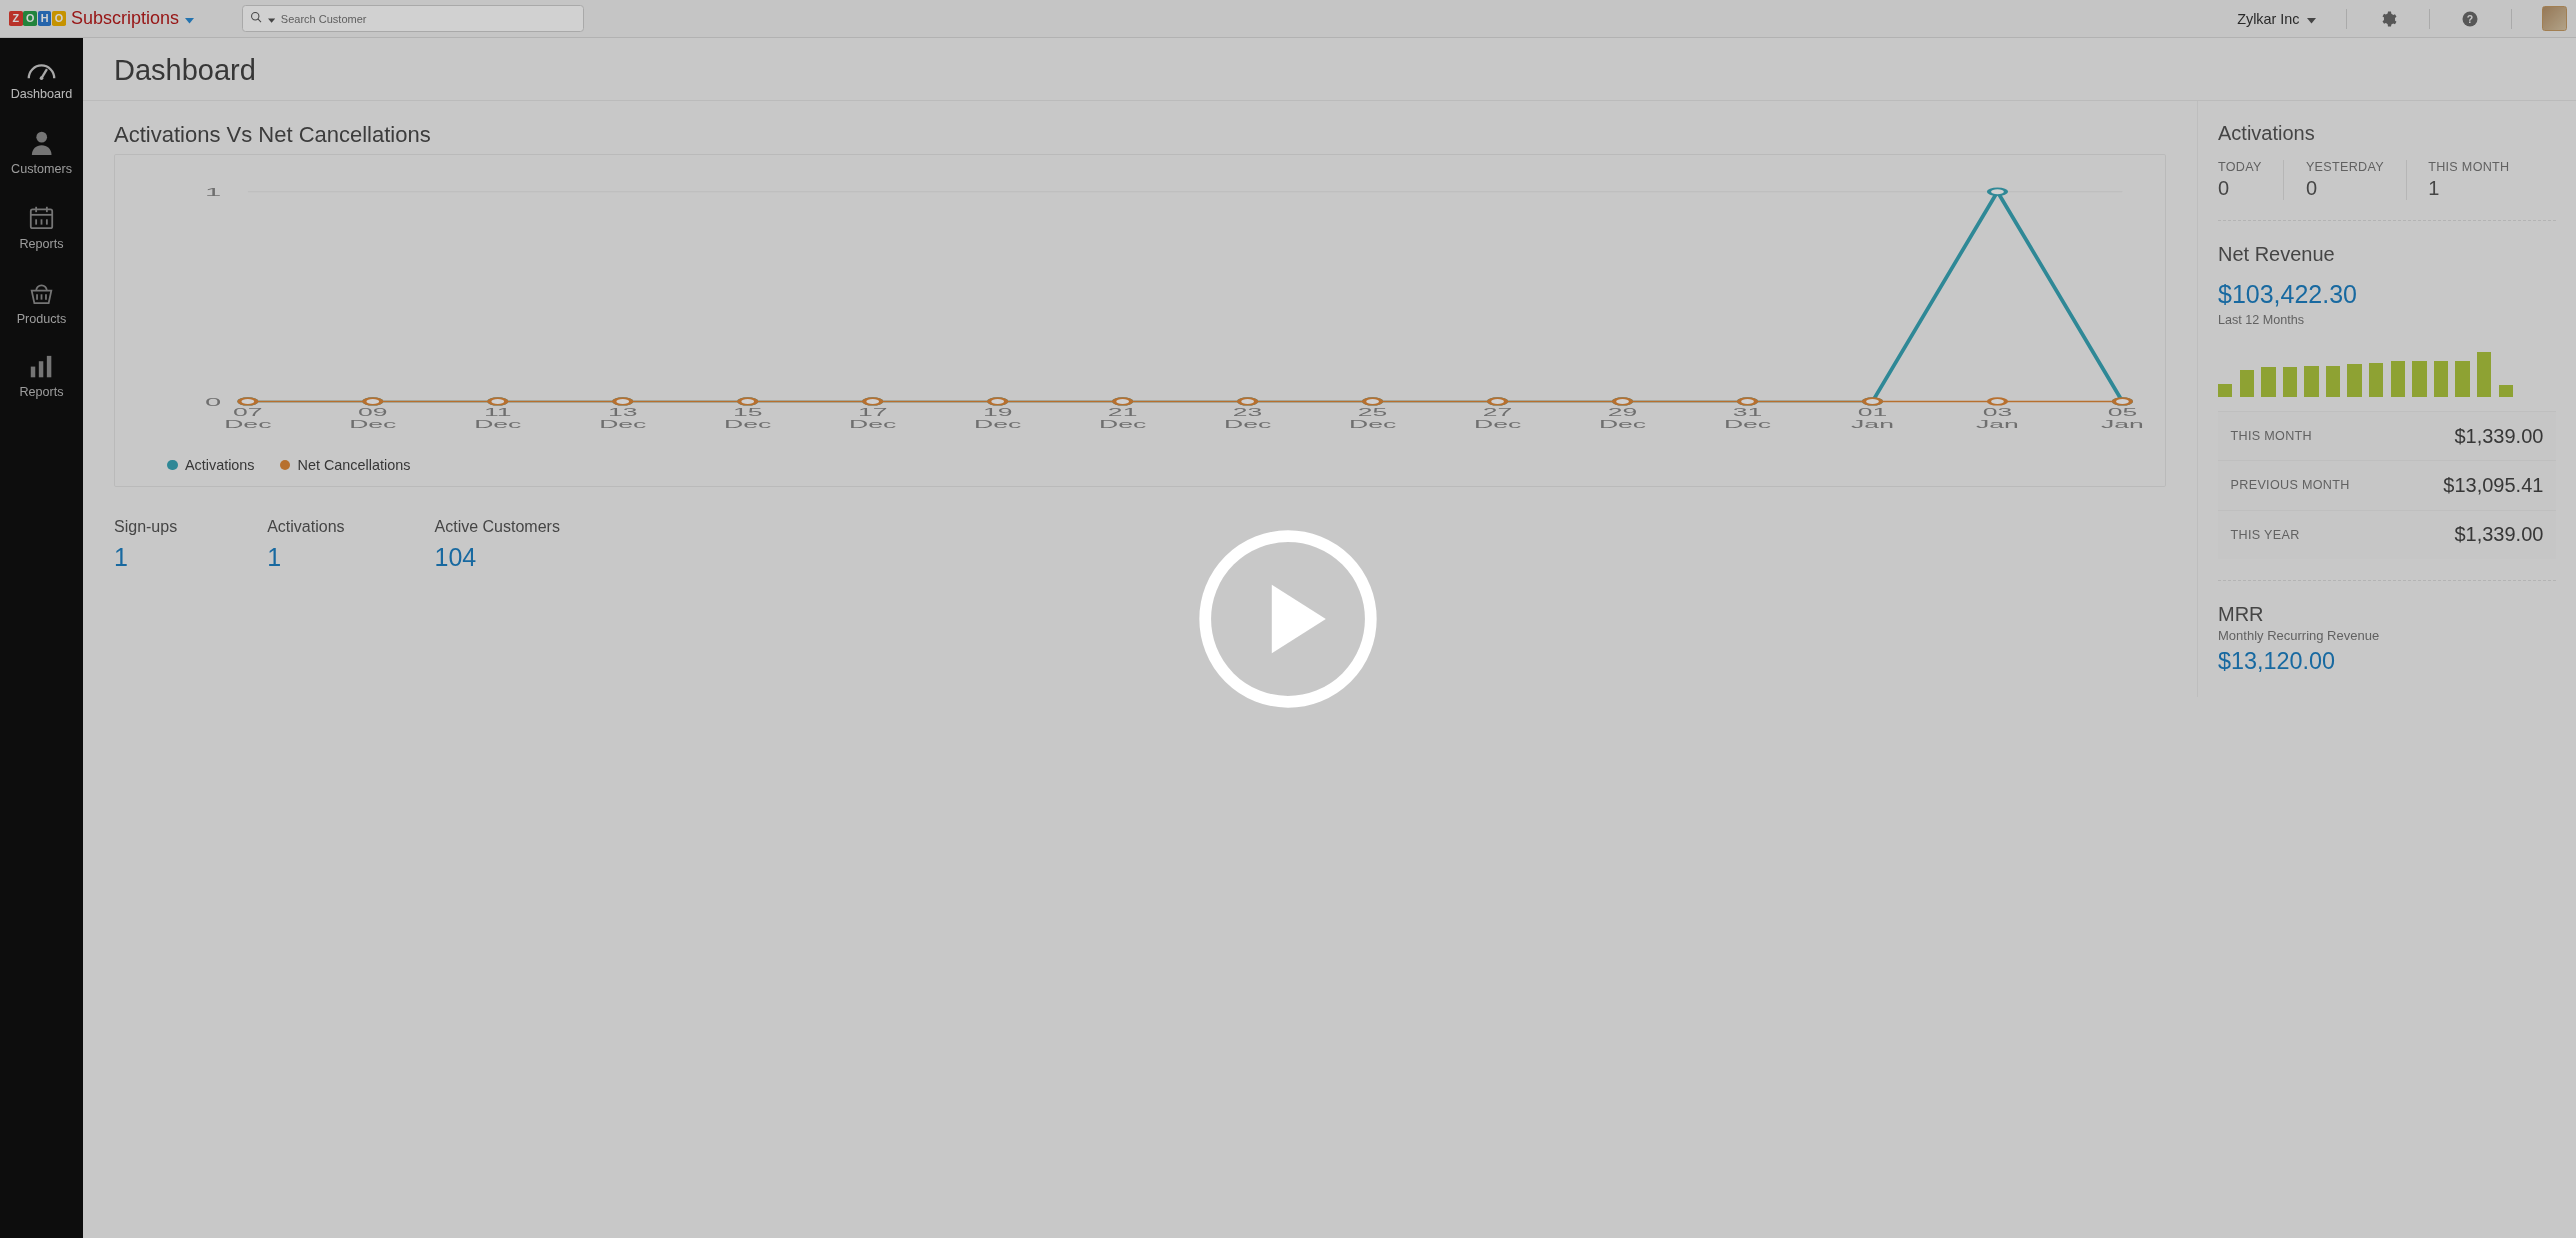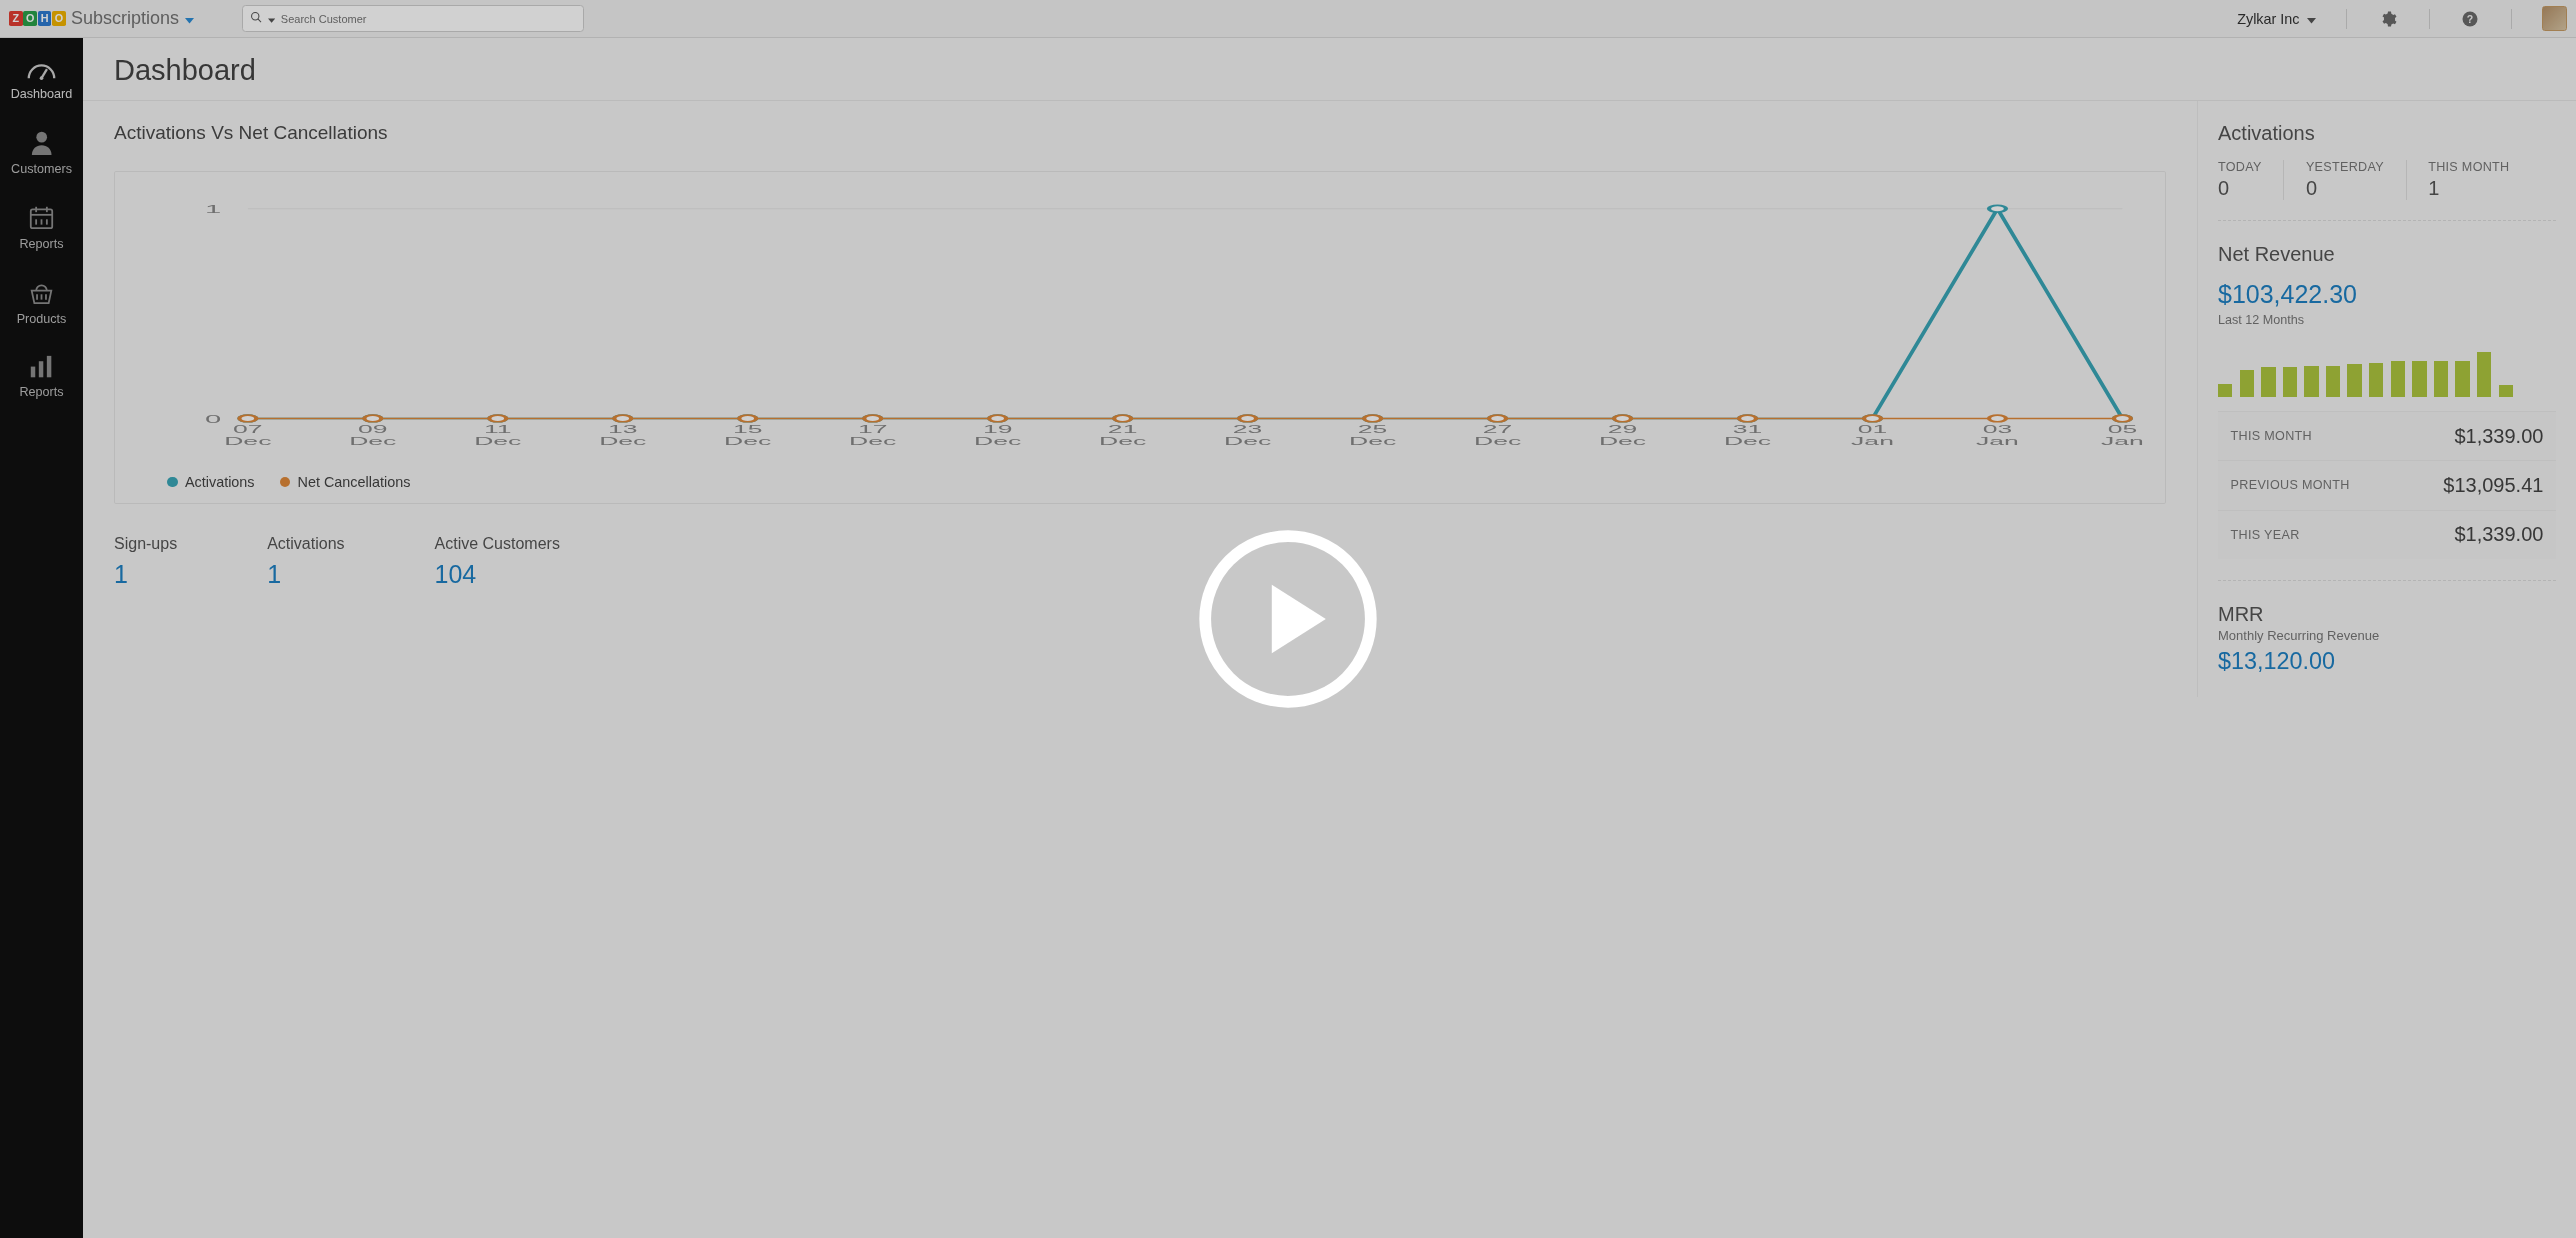--- a/index.html
+++ b/index.html
@@ -8,21 +8,21 @@
   .play-badge { position: fixed; left: 50%; top: 50%; transform: translate(-50%, -50%); z-index: 9100; }
   .play-badge svg { display: block; }
   .topbar { height: 38px; background: #f1f1f1; border-bottom: 0.9px solid #d9d9d9; display: flex; align-items: center; padding: 0 9px; gap: 12.6px; }
   .logo { display: flex; align-items: center; gap: 1.8px; font-weight: 400; }
   .logo .z { font-weight: 700; font-size: 14.4px; display: inline-flex; gap: 0.9px; }
   .logo .z span { display: inline-block; width: 13.5px; height: 14.4px; border-radius: 1.8px; color: #fff; font-size: 10.8px; line-height: 14.4px; text-align: center; font-weight: 800; }
   .logo .z .c1 { background: #e23d33; }
   .logo .z .c2 { background: #2aa24a; }
   .logo .z .c3 { background: #2d7bd1; }
   .logo .z .c4 { background: #f2b400; }
-  .logo .brand { font-size: 18px; color: #737373; margin-left: 3.6px; }
+  .logo .brand { font-size: 18px; color: #b91c1c; margin-left: 3.6px; }
   .logo .caret { color: #2d8dd6; margin-left: 3.6px; }
   .search-wrap { margin-left: 36px; }
   .search { display: flex; align-items: center; width: 342px; height: 27px; background: #fff; border: 0.9px solid #cfcfcf; border-radius: 3.6px; padding: 0 7.2px; gap: 5.4px; }
   .search svg { flex: 0 0 auto; }
   .search input { flex: 1; border: none; outline: none; font-size: 11px; color: #333; background: transparent; }
   .top-right { margin-left: auto; display: flex; align-items: center; gap: 30px; }
   .org { font-size: 14.4px; color: #333; }
   .vr { width: 0.9px; height: 20px; background: #d0d0d0; }
   .icon-btn { display: inline-flex; align-items: center; justify-content: center; width: 21.6px; height: 21.6px; color: #6b6b6b; }
   .avatar { width: 25px; height: 25px; background: linear-gradient(135deg,#b7936a,#d9c6a6); border-radius: 2.7px; border: 0.9px solid #c69b64; }
@@ -34,21 +34,21 @@
   .side-item svg { display: block; margin: 0 auto; }
   .content { flex: 1; overflow: auto; }
   .page-title-wrap { padding: 16px 31px 12.6px; border-bottom: 0.9px solid #e4e4e4; background: #fff0; }
   .page-title { font-size: 29px; color: #444; font-weight: 400; }
   .main-cols { display: flex; }
   .left-col { flex: 1; padding: 21.6px 31px; border-right: 0.9px solid #e8e8e8; }
   .right-col { width: 378px; padding: 21.6px 20px; }
   .filters { display: flex; gap: 9px; margin-bottom: 20px; }
   .pill { background: #2f9aa9; color: #fff; border: none; border-radius: 2.7px; padding: 8px 12.6px; font-size: 16px; display: inline-flex; align-items: center; gap: 9px; cursor: pointer; }
   .pill svg { flex: 0 0 auto; }
-  .section-h { font-size: 19px; color: #4a4a4a; font-weight: 400; margin-bottom: 27px; }
+  .section-h { font-size: 22px; color: #4a4a4a; font-weight: 400; margin-bottom: 6px; }
   .chart-card { border: 0.9px solid #e3e3e3; border-radius: 1.8px; background: #fff0; padding: 18px 16px 12.6px; }
   .line-chart { width: 100%; height: 270px; }
   .legend { display: flex; gap: 25px; margin-top: 10.8px; padding-left: 36px; }
   .legend .item { display: inline-flex; align-items: center; gap: 7.2px; font-size: 14.4px; color: #444; }
   .legend .dot { width: 10.8px; height: 10.8px; border-radius: 50%; }
   .dot.teal { background: #3aa7b8; }
   .dot.orange { background: #e0893a; }
   .kpi-row { display: flex; gap: 90px; margin-top: 31px; }
   .kpi .lbl { font-size: 16px; color: #555; margin-bottom: 7.2px; }
   .kpi .val { font-size: 25px; color: #1e81c4; }

